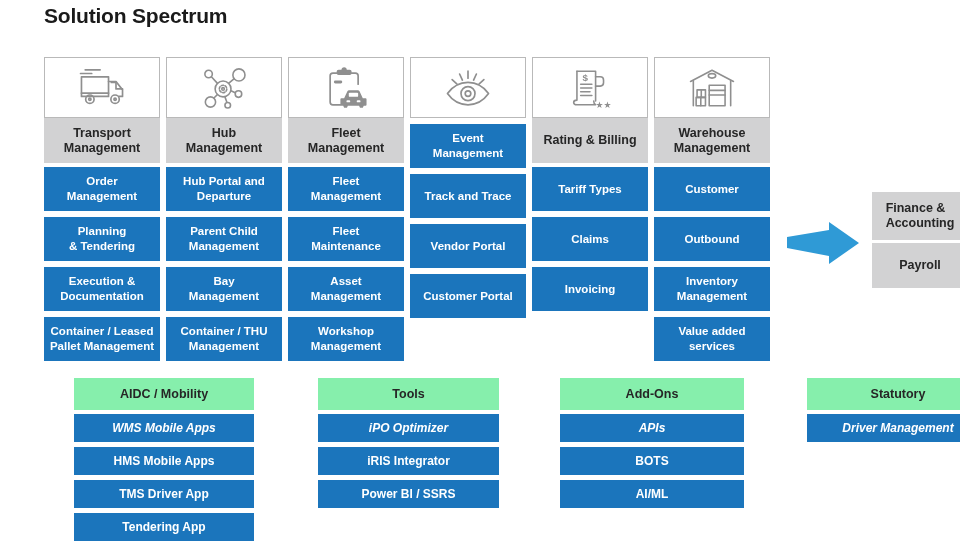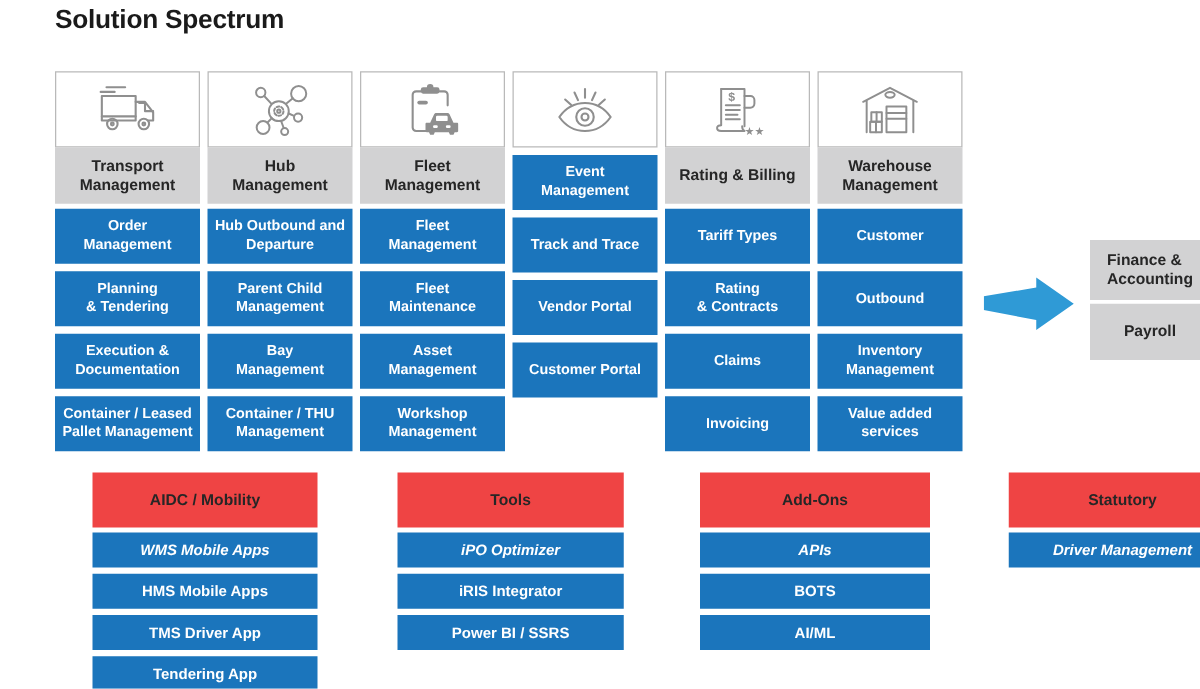--- a/index.html
+++ b/index.html
@@ -34,21 +34,21 @@
   .sidebox {
     position:absolute; left:836px; width:96px; background:#d2d2d3; color:#262626;
     display:flex; align-items:center; justify-content:center; text-align:left;
     font-size:12.5px; font-weight:700; line-height:1.2; white-space:pre-line;
   }
   .sidebox.finance { top:192px; height:48px; }
   .sidebox.payroll { top:243px; height:45px; }
   
   .group { position:absolute; top:378px; }
   .grouphead {
-    height:44px; background:#ef4444; color:#262626;
+    height:32px; background:#86efac; color:#262626;
     display:flex; align-items:center; justify-content:center; text-align:center;
     font-size:12.5px; font-weight:700;
   }
   .gitem {
     height:28px; margin-top:5px; background:#1b75bc; color:#ffffff;
     display:flex; align-items:center; justify-content:center; text-align:center;
     font-size:12px; font-weight:700;
   }
   .grouphead + .gitem { margin-top:4px;font-style:italic; }
   .icon { display:block; }
@@ -102,21 +102,21 @@
             <circle cx="45.5" cy="30.5" r="3.5"></circle>
           <line x1="23" y1="31" x2="19.5" y2="34.5"></line>
             <circle cx="15.5" cy="39" r="5.5"></circle>
           <line x1="31" y1="33.5" x2="33" y2="39"></line>
             <circle cx="34" cy="42.5" r="3"></circle>
         </g>
       </svg>
     </div>
     <div class="colhead">Hub
 Management</div>
-    <div class="cell">Hub Outbound and
+    <div class="cell">Hub Portal and
 Departure</div>
     <div class="cell">Parent Child
 Management</div>
     <div class="cell">Bay
 Management</div>
     <div class="cell">Container / THU
 Management</div>
   </div>
 
   <div class="col" style="left:252px">
@@ -177,22 +177,20 @@
           <path d="M16 6v31c-2 0-3.5 1-3.5 2.5S14 42 16 42h20c-2-1-2-3-2-4"></path>
           <path d="M36 12h5c2 0 3.5 1.5 3.5 3.5v3c0 2-1.5 3.5-3.5 3.5h-5"></path>
           <path d="M20 20h12M20 24h12M20 28h10M20 32h12"></path>
         </g>
         <text x="22" y="16.5" font-size="10.5" font-weight="bold" fill="#8f8f8f" font-family="'Liberation Sans', sans-serif">$</text>
         <text x="36" y="45" font-size="9.5" fill="#8f8f8f" font-family="'DejaVu Sans', sans-serif">★★</text>
       </svg>
     </div>
     <div class="colhead">Rating &amp; Billing</div>
     <div class="cell">Tariff Types</div>
-    <div class="cell">Rating
-&amp; Contracts</div>
     <div class="cell">Claims</div>
     <div class="cell">Invoicing</div>
   </div>
 
   <div class="col" style="left:618px">
     <div class="iconbox">
       <svg class="icon" width="56" height="46" viewBox="0 0 60 48">
         <g fill="none" stroke="#8f8f8f" stroke-width="1.7" stroke-linecap="round" stroke-linejoin="round">
           <path d="M7 17L30 5l23 12"></path>
           <path d="M10 16v27M50 16v27"></path>

